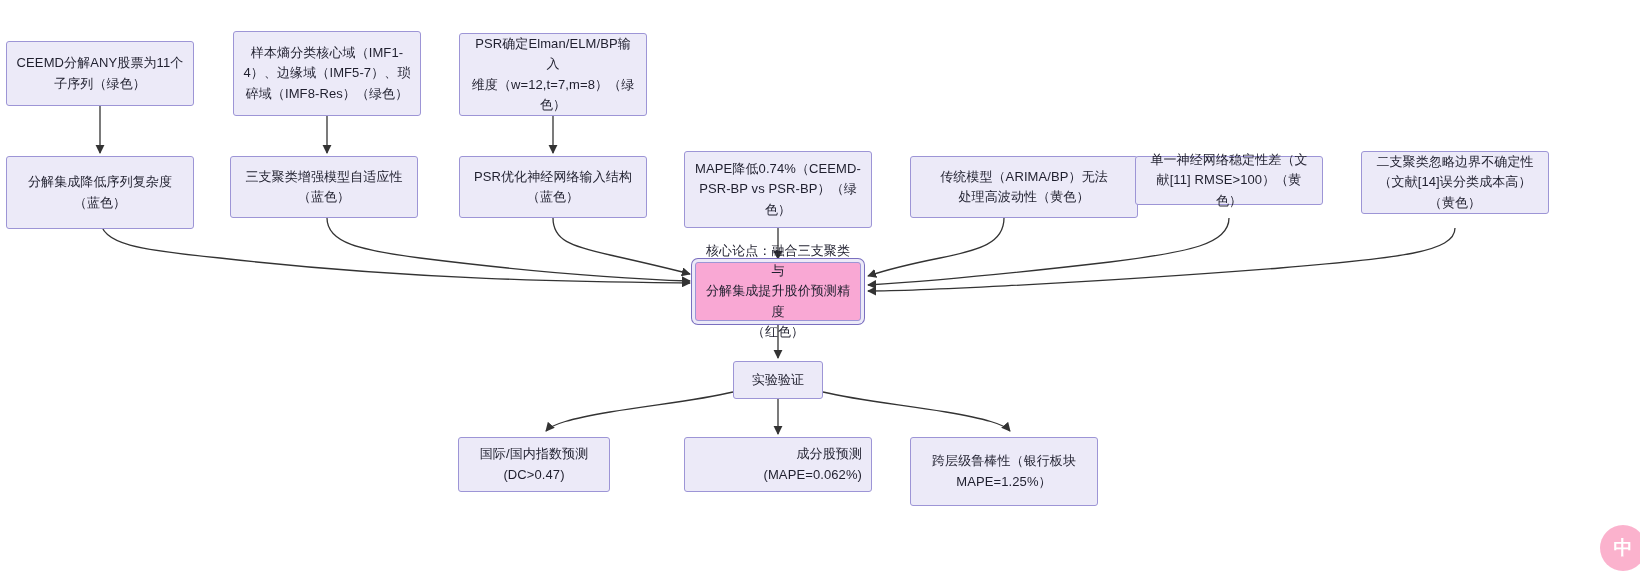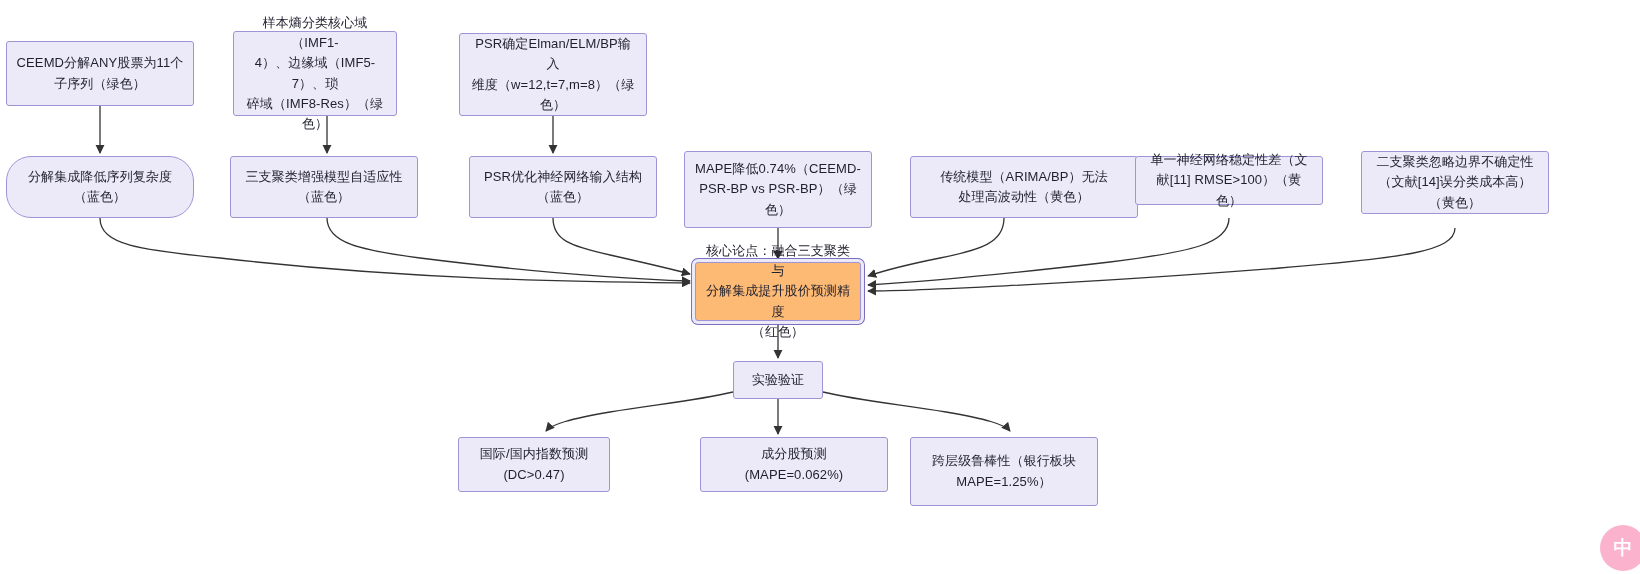--- a/index.html
+++ b/index.html
@@ -40,21 +40,21 @@
     line-height: 1.55;
     padding: 4px 9px;
     letter-spacing: 0.1px;
   }
   .node .node-text {
     display: block;
     width: 100%;
     white-space: pre-line;
   }
   .node.core {
-    background: #fdba74;
+    background: #f9a8d4;
     border: 1px solid #9D95D6;
     box-shadow: 0 0 0 3px #ECEAF8, 0 0 0 4px #7A6FBF;
   }
   .watermark {
     position: absolute;
     width: 46px;
     height: 46px;
     border-radius: 50%;
     background: #FBAECB;
     display: flex;
@@ -100,43 +100,43 @@
       <path d="M 778 399 L 778 434"></path>
       <path d="M 823 392 C 856 400, 896 404, 946 412 C 986 419, 1004 424, 1010 431"></path>
     </g>
   </svg>
 
   <div class="node" style="left:6px;top:41px;width:188px;height:65px;">
     <span class="node-text">CEEMD分解ANY股票为11个
 子序列（绿色）</span>
   </div>
 
-  <div class="node" style="left:233px;top:31px;width:164px;height:85px;">
+  <div class="node" style="left:233px;top:31px;width:188px;height:85px;">
     <span class="node-text">样本熵分类核心域（IMF1-
 4）、边缘域（IMF5-7）、琐
 碎域（IMF8-Res）（绿色）</span>
   </div>
 
   <div class="node" style="left:459px;top:33px;width:188px;height:83px;">
     <span class="node-text">PSR确定Elman/ELM/BP输入
 维度（w=12,t=7,m=8）（绿
 色）</span>
   </div>
 
-  <div class="node" style="left:6px;top:156px;width:188px;height:62px;border-radius:25px;">
+  <div class="node" style="left:6px;top:156px;width:188px;height:73px;">
     <span class="node-text">分解集成降低序列复杂度
 （蓝色）</span>
   </div>
 
   <div class="node" style="left:230px;top:156px;width:188px;height:62px;">
     <span class="node-text">三支聚类增强模型自适应性
 （蓝色）</span>
   </div>
 
-  <div class="node" style="left:459px;top:156px;width:188px;height:62px;margin-left:10px;">
+  <div class="node" style="left:459px;top:156px;width:188px;height:62px;">
     <span class="node-text">PSR优化神经网络输入结构
 （蓝色）</span>
   </div>
 
   <div class="node" style="left:684px;top:151px;width:188px;height:77px;">
     <span class="node-text">MAPE降低0.74%（CEEMD-
 PSR-BP vs PSR-BP）（绿
 色）</span>
   </div>
 
@@ -164,21 +164,21 @@
 
   <div class="node" style="left:733px;top:361px;width:90px;height:38px;">
     <span class="node-text">实验验证</span>
   </div>
 
   <div class="node" style="left:458px;top:437px;width:152px;height:55px;">
     <span class="node-text">国际/国内指数预测
 (DC&gt;0.47)</span>
   </div>
 
-  <div class="node" style="left:700px;top:437px;width:188px;height:55px;">
+  <div class="node" style="left:684px;top:437px;width:188px;height:55px;text-align:right;">
     <span class="node-text">成分股预测
 (MAPE=0.062%)</span>
   </div>
 
   <div class="node" style="left:910px;top:437px;width:188px;height:69px;">
     <span class="node-text">跨层级鲁棒性（银行板块
 MAPE=1.25%）</span>
   </div>
 
   <div class="watermark" style="left:1600px;top:525px;">

